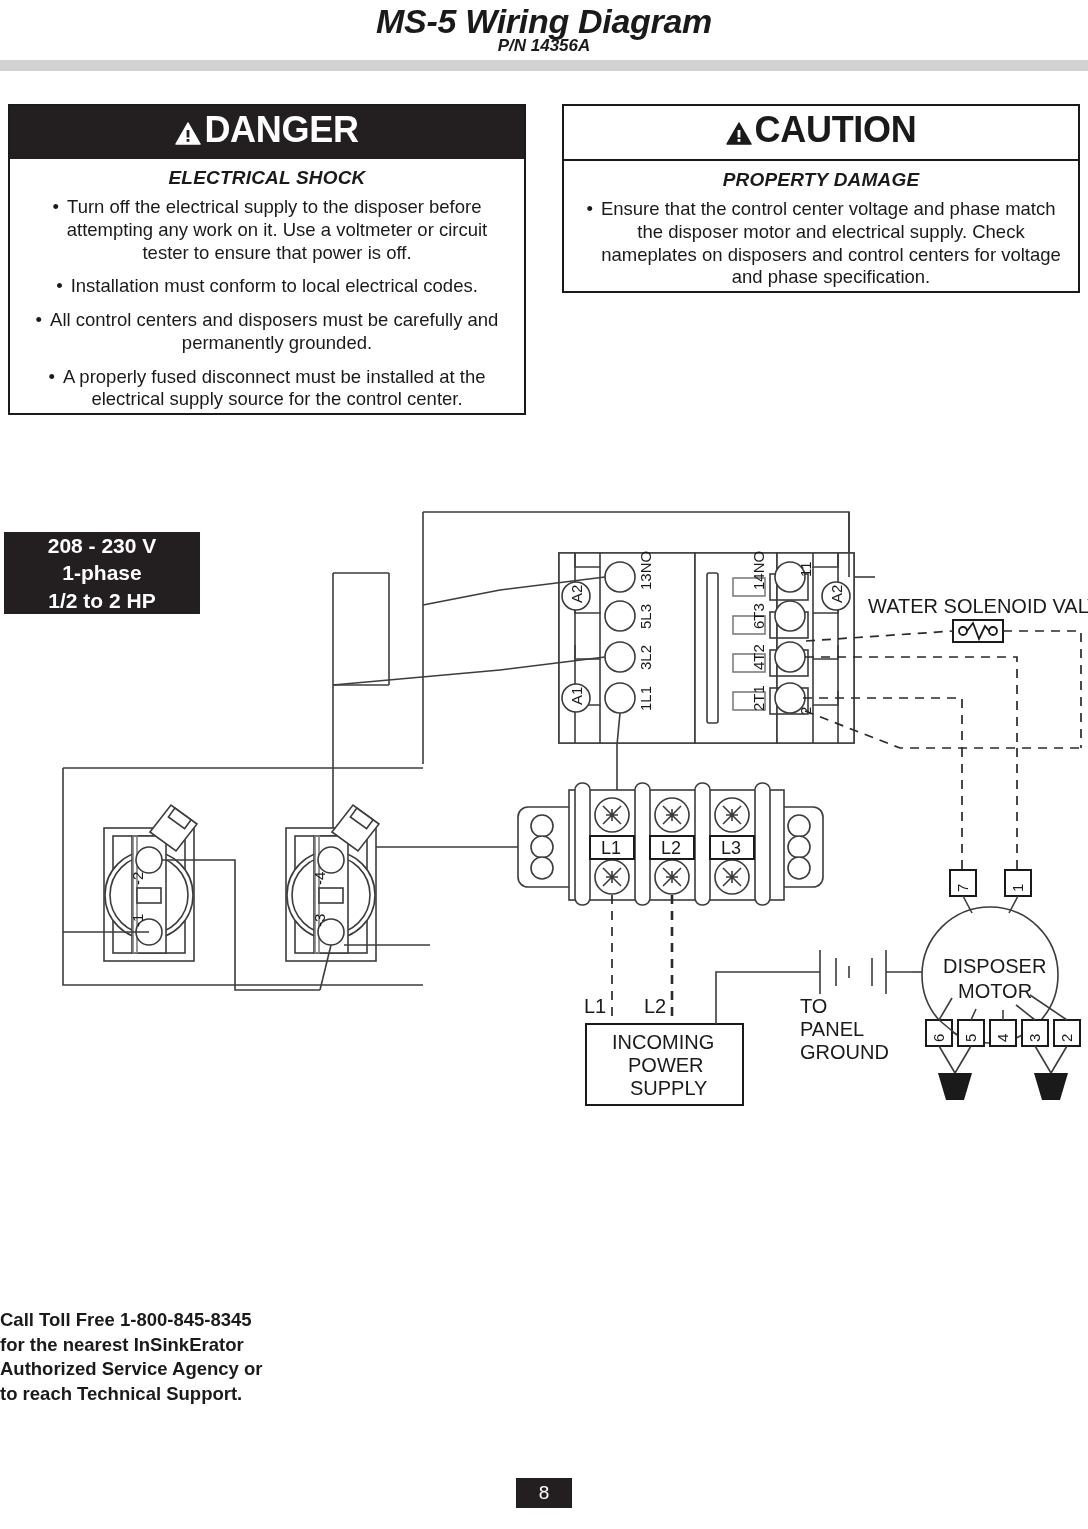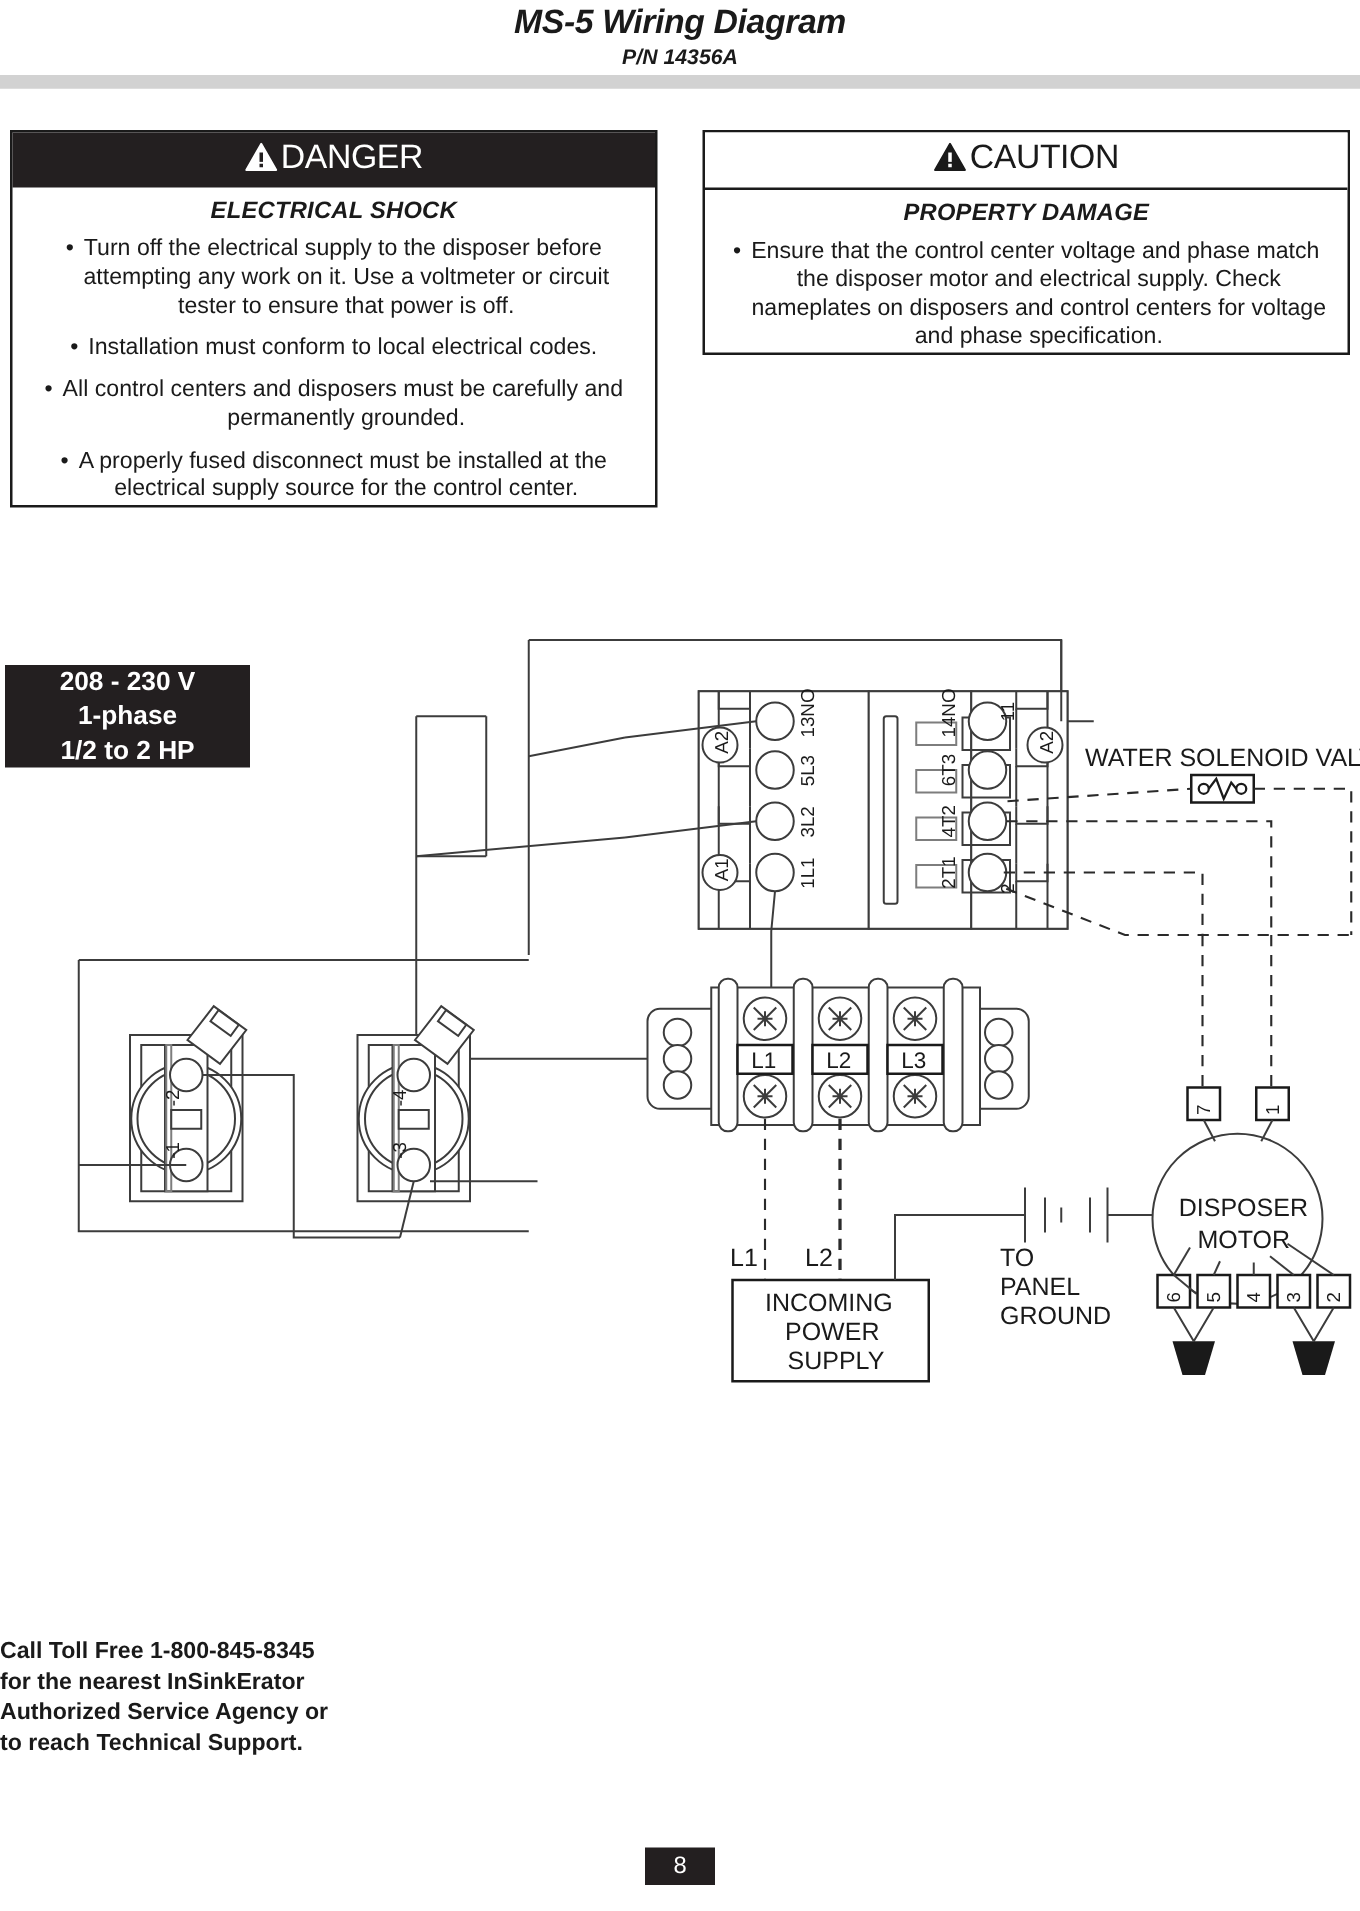--- a/index.html
+++ b/index.html
@@ -6,35 +6,35 @@
   body{
     width:1088px;height:1529px;position:relative;overflow:hidden;
     font-family:"Liberation Sans","DejaVu Sans",sans-serif;
     color:#1a1a1a;
   }
   .abs{position:absolute;}
 
   
   #page-title{
     top:2px;left:0;width:1088px;text-align:center;
-    font-size:27px;font-weight:bold;font-style:italic;letter-spacing:-0.3px;
+    font-size:34px;font-weight:bold;font-style:italic;letter-spacing:-0.3px;
   }
   #page-pn{
     top:36px;left:0;width:1088px;text-align:center;
     font-size:17px;font-weight:bold;font-style:italic;
   }
   #header-rule{
     top:60px;left:0;width:1088px;height:11px;background:#d2d2d2;
   }
 
   
   .alert{border:2px solid #1a1a1a;background:#fff;box-sizing:border-box;}
   .alert-banner{
     background:#231f20;color:#fff;text-align:center;
-    font-size:27px;font-weight:normal;letter-spacing:-0.3px;
+    font-size:36px;font-weight:bold;letter-spacing:-0.3px;
     padding:6px 0 8px 0;line-height:1;
   }
   .alert-banner.light{background:#fff;color:#1a1a1a;border-bottom:2px solid #1a1a1a;}
   .warn-tri{display:inline-block;vertical-align:-3px;margin-right:3px;}
   .alert-body{padding:6px 12px 0 12px;}
   .alert-sub{
     text-align:center;font-size:19px;font-weight:bold;font-style:italic;
     margin:2px 0 7px 0;letter-spacing:0.2px;
   }
   ul.alert-list{margin:0;padding:0;list-style:none;}

